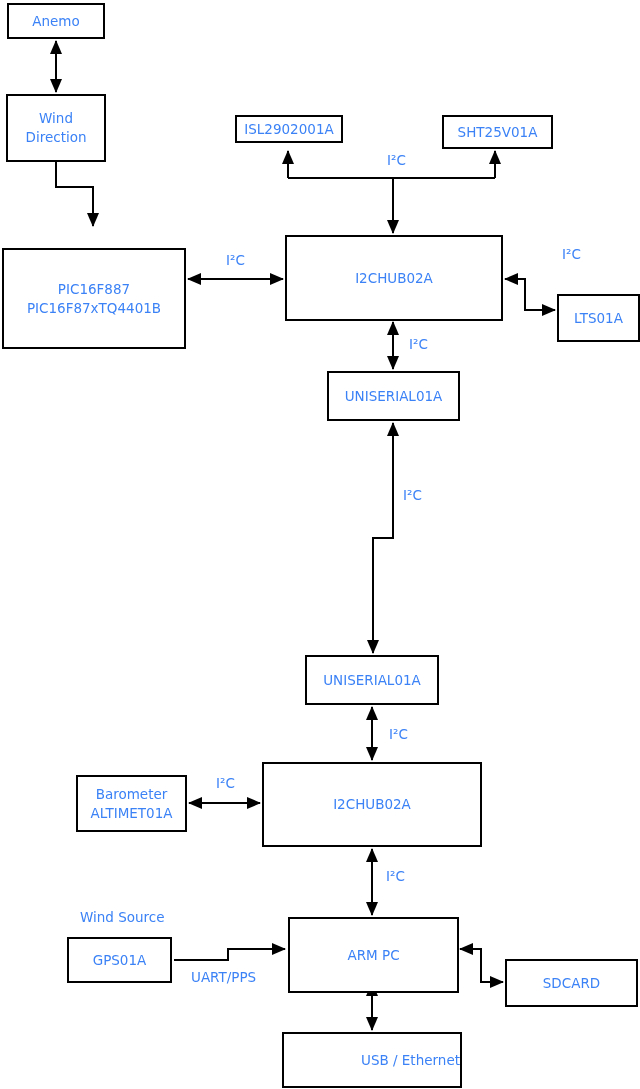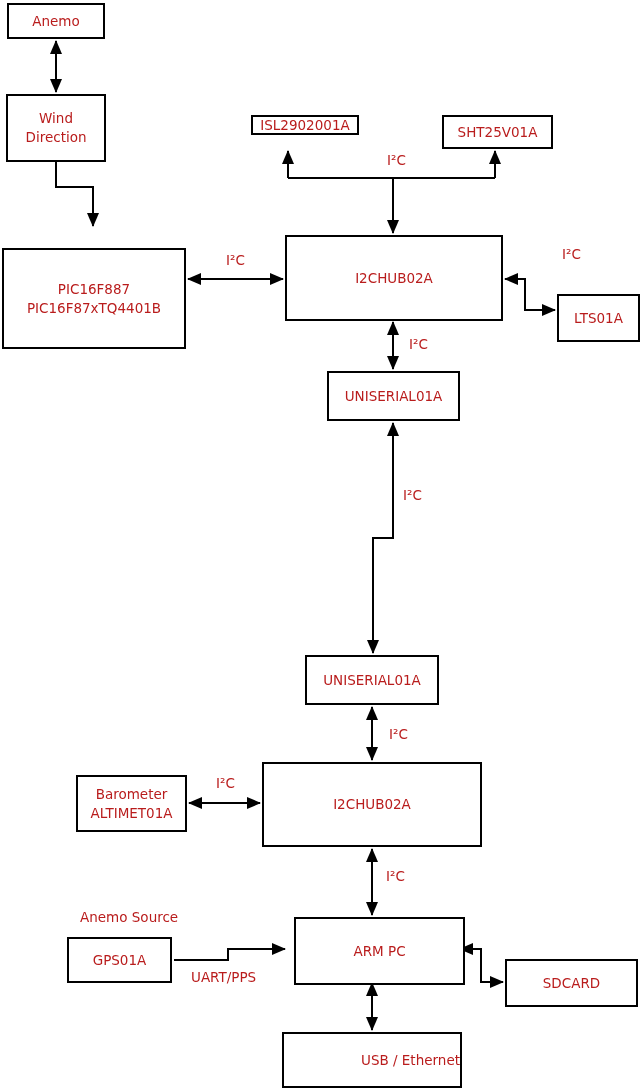--- a/index.html
+++ b/index.html
@@ -1,18 +1,18 @@
 <!DOCTYPE html>
 <html><head>
 <meta charset="utf-8">
 <style>
   html,body{margin:0;padding:0;background:#fff;}
   #canvas{
     position:relative;width:640px;height:1089px;background:#ffffff;
-    font-family:"DejaVu Sans", sans-serif;color:#b91c1c;overflow:hidden;
+    font-family:"DejaVu Sans", sans-serif;color:#3b82f6;overflow:hidden;
   }
   #wires{position:absolute;left:0;top:0;width:640px;height:1089px;}
   .node{
     position:absolute;box-sizing:border-box;background:#ffffff;
     border:2px solid #000;display:flex;flex-direction:column;
     align-items:center;justify-content:center;text-align:center;
     font-size:13.5px;line-height:1.4;white-space:nowrap;
   }
   .elabel{
     position:absolute;font-size:13.5px;line-height:1.2;white-space:nowrap;
@@ -59,21 +59,21 @@
   <div class="node" style="left:6px;top:94px;width:100px;height:68px;">
     <div>Wind</div>
     <div>Direction</div>
   </div>
 
   <div class="node" style="left:2px;top:228px;width:184px;height:101px;margin-top:20px;">
     <div>PIC16F887</div>
     <div>PIC16F87xTQ4401B</div>
   </div>
 
-  <div class="node" style="left:235px;top:115px;width:108px;height:20px;margin-left:16px;">
+  <div class="node" style="left:235px;top:115px;width:108px;height:28px;">
     <div>ISL2902001A</div>
   </div>
 
   <div class="node" style="left:442px;top:115px;width:111px;height:34px;">
     <div>SHT25V01A</div>
   </div>
 
   <div class="node" style="left:285px;top:235px;width:218px;height:86px;">
     <div>I2CHUB02A</div>
   </div>
@@ -96,36 +96,36 @@
   </div>
 
   <div class="node" style="left:262px;top:762px;width:220px;height:85px;">
     <div>I2CHUB02A</div>
   </div>
 
   <div class="node" style="left:67px;top:937px;width:105px;height:46px;">
     <div>GPS01A</div>
   </div>
 
-  <div class="node" style="left:294px;top:917px;width:171px;height:68px;">
+  <div class="node" style="left:288px;top:917px;width:171px;height:76px;">
     <div>ARM PC</div>
   </div>
 
   <div class="node" style="left:505px;top:959px;width:133px;height:48px;">
     <div>SDCARD</div>
   </div>
 
   <div class="node" style="left:282px;top:1032px;width:180px;height:56px;align-items:flex-end;">
     <div>USB / Ethernet</div>
   </div>
 
   <span class="elabel" style="left:387px;top:152px;">I²C</span>
   <span class="elabel" style="left:226px;top:252px;">I²C</span>
   <span class="elabel" style="left:562px;top:246px;">I²C</span>
   <span class="elabel" style="left:409px;top:336px;">I²C</span>
   <span class="elabel" style="left:403px;top:487px;">I²C</span>
   <span class="elabel" style="left:389px;top:726px;">I²C</span>
   <span class="elabel" style="left:216px;top:775px;">I²C</span>
   <span class="elabel" style="left:386px;top:868px;">I²C</span>
-  <span class="elabel" style="left:80px;top:909px;">Anemo Source</span>
+  <span class="elabel" style="left:80px;top:909px;">Wind Source</span>
   <span class="elabel" style="left:191px;top:969px;">UART/PPS</span>
 
 </div>
 
 </body></html>

